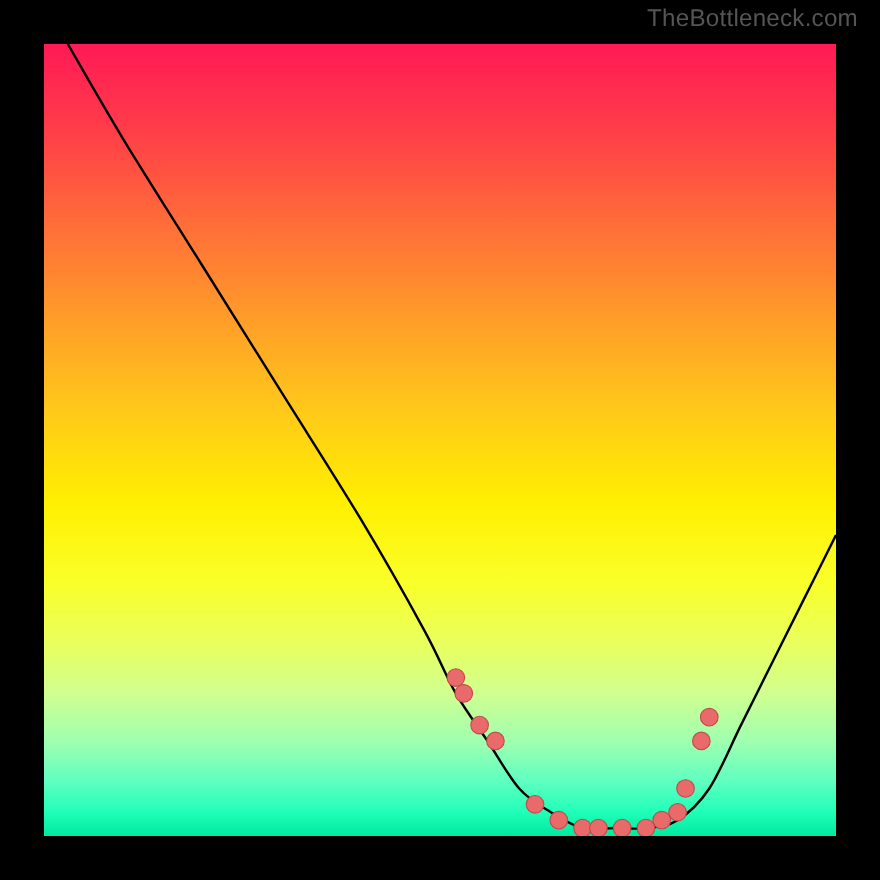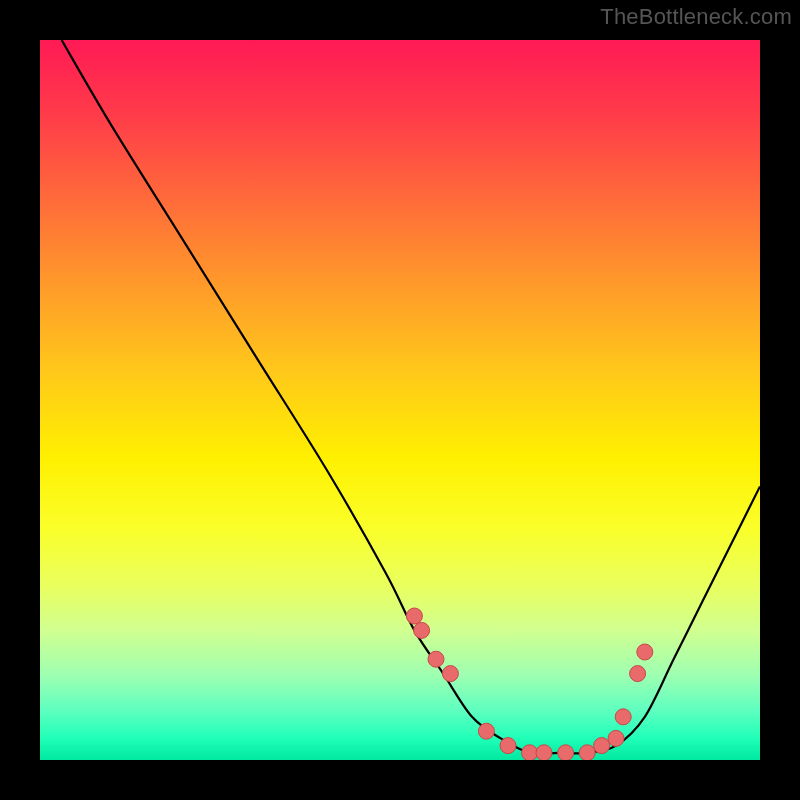--- a/index.html
+++ b/index.html
@@ -7,21 +7,21 @@
     width: 800px;
     height: 800px;
     background: #000;
     position: relative;
     font-family: Arial, Helvetica, sans-serif;
     overflow: hidden;
   }
   .watermark {
     position: absolute;
     top: 4px;
-    right: 8px;
+    right: 20px;
     color: #555;
     font-size: 22px;
     font-weight: 500;
     z-index: 10;
     letter-spacing: 0.2px;
     text-align: center;
   }
   .plot-area {
     position: absolute;
     left: 40px;

